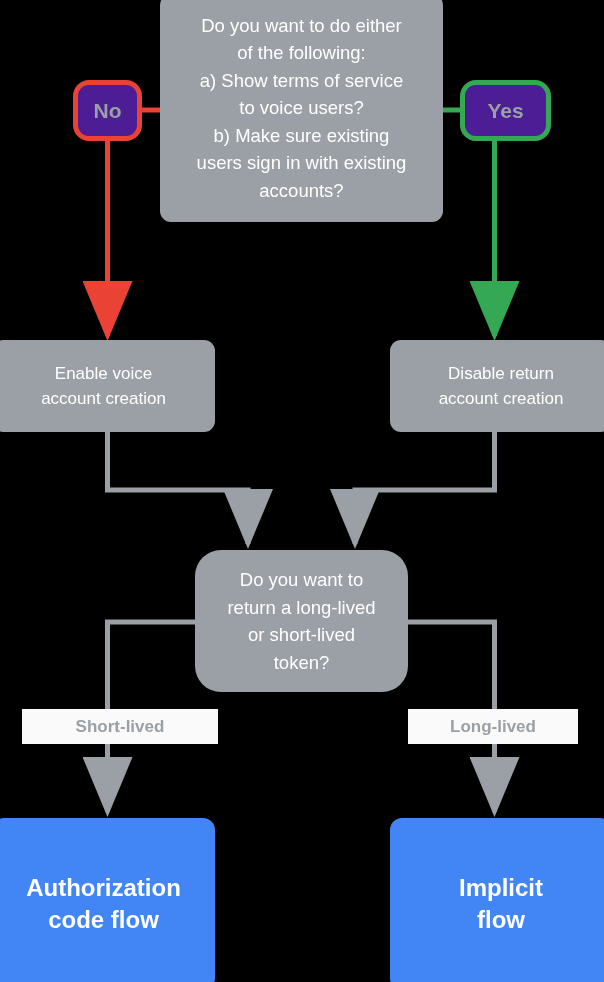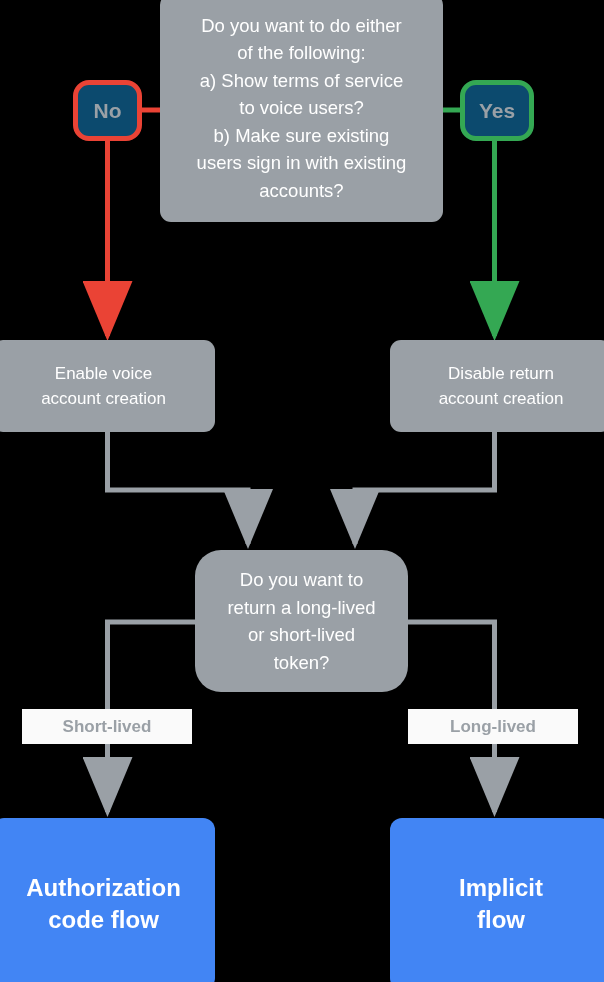--- a/index.html
+++ b/index.html
@@ -17,30 +17,30 @@
          font-size:18.5px;line-height:27.5px;padding:0 14px;}
   .q-token{left:195px;top:550px;width:213px;height:142px;
            font-size:18.5px;line-height:27.5px;padding:0 12px;border-radius:26px;}
 
   .act{font-size:17px;line-height:25px;}
   .act-left{left:-8px;top:340px;width:223px;height:92px;}
   .act-right{left:390px;top:340px;width:222px;height:92px;}
 
   .badge{position:absolute;box-sizing:border-box;display:flex;
          align-items:center;justify-content:center;
-         background:#0c4a6e;border-radius:16px;
+         background:#4c1d95;border-radius:16px;
          font-size:21px;font-weight:bold;color:#9aa0a6;}
   .badge-no{left:73px;top:80px;width:69px;height:61px;border:5px solid #EA4335;}
-  .badge-yes{left:460px;top:80px;width:74px;height:61px;border:5px solid #34A853;}
+  .badge-yes{left:460px;top:80px;width:91px;height:61px;border:5px solid #34A853;}
 
   .edge-label{position:absolute;box-sizing:border-box;display:flex;
               align-items:center;justify-content:center;
               background:#fafafa;color:#9aa0a6;
               font-size:17px;font-weight:bold;}
-  .lbl-short{left:22px;top:709px;width:170px;height:35px;}
+  .lbl-short{left:22px;top:709px;width:196px;height:35px;}
   .lbl-long{left:408px;top:709px;width:170px;height:35px;}
 
   .flow{position:absolute;box-sizing:border-box;display:flex;
         align-items:center;justify-content:center;text-align:center;
         background:#4285F4;border-radius:12px;color:#ffffff;
         font-size:24px;font-weight:bold;line-height:32px;}
   .flow-left{left:-8px;top:818px;width:223px;height:172px;}
   .flow-right{left:390px;top:818px;width:222px;height:172px;}
 </style>
 </head>

